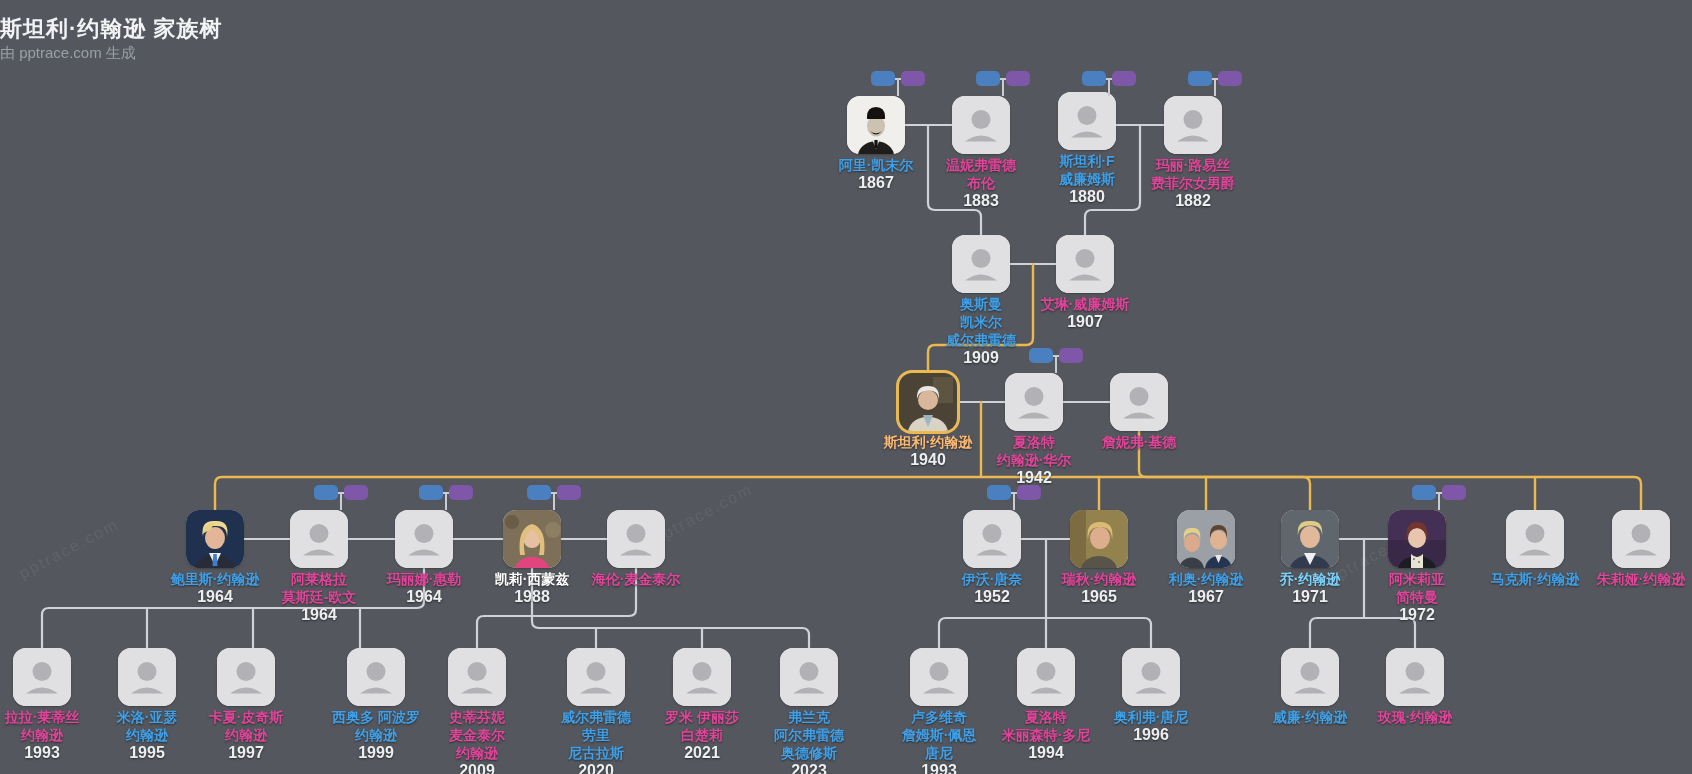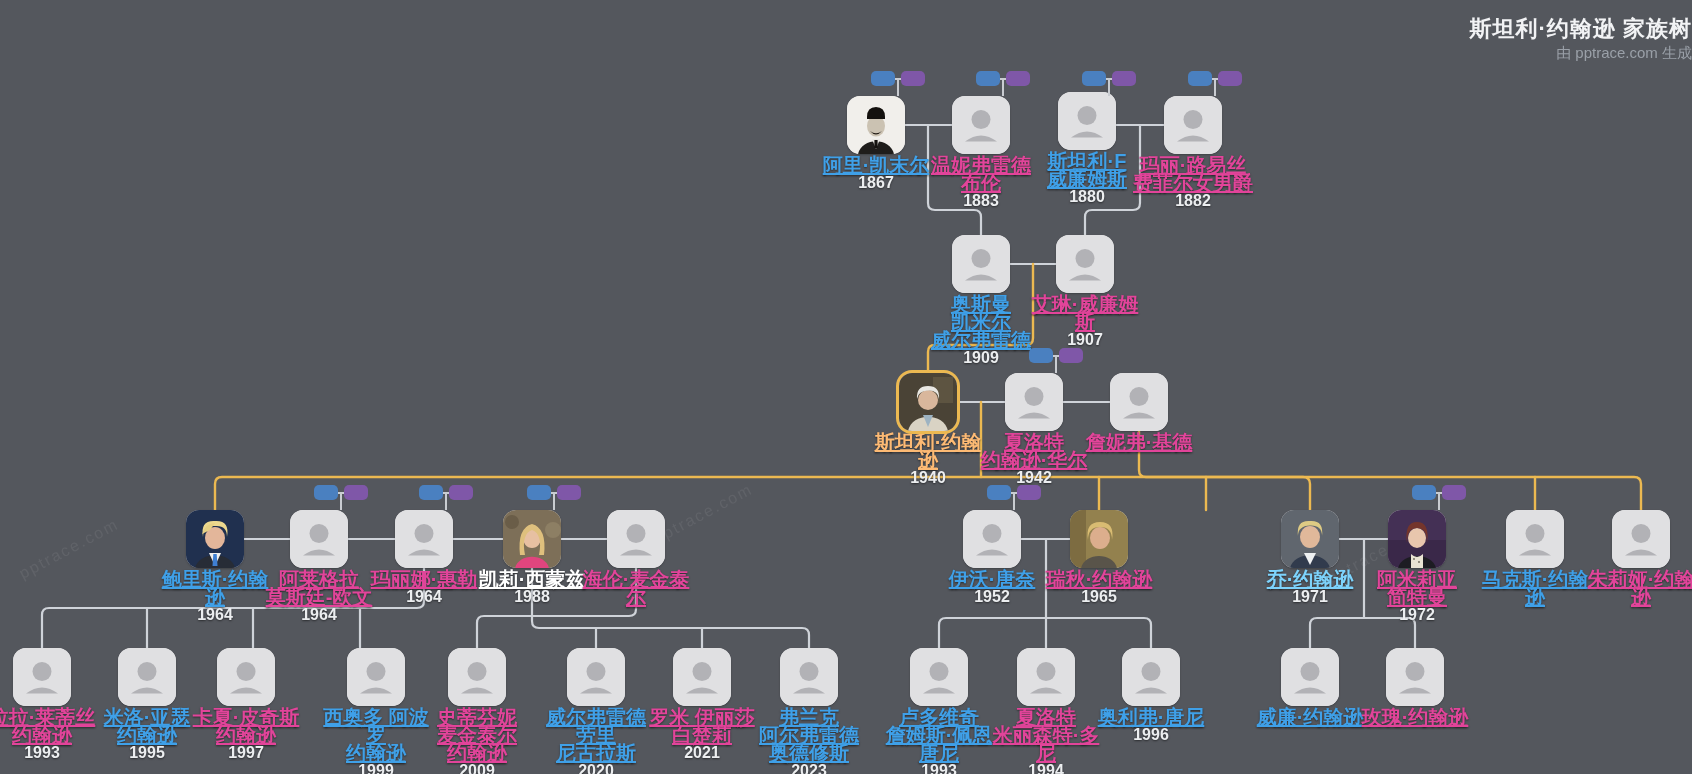--- a/index.html
+++ b/index.html
@@ -1,30 +1,30 @@
 <!DOCTYPE html>
 <html><head>
 <meta charset="utf-8">
 <style>
   html,body{margin:0;padding:0;background:#3e4146;}
   #stage{position:relative;width:1692px;height:774px;background:#54575d;overflow:hidden;
          font-family:"Liberation Sans","DejaVu Sans",sans-serif;}
   #edges-svg{position:absolute;left:0;top:0;z-index:1;pointer-events:none;}
-  .hdr{position:absolute;left:0;right:0;text-align:right;z-index:3;}
+  .hdr{position:absolute;left:0;right:0;text-align:left;z-index:3;}
   #title{top:14px;font-size:22px;font-weight:bold;color:#f2f3f5;letter-spacing:1px;}
   #subtitle{top:44px;font-size:15px;color:#9aa0a8;}
   .wm{position:absolute;z-index:0;color:rgba(255,255,255,0.07);font-size:16px;letter-spacing:2px;
       transform:rotate(-28deg);white-space:nowrap;user-select:none;}
   .person{position:absolute;width:120px;z-index:2;text-align:center;}
   .card{width:58px;height:58px;border-radius:13px;background:#e0e0e2;margin:0 auto;overflow:hidden;
         position:relative;box-shadow:0 1px 2px rgba(0,0,0,0.25);}
   .card.hl{box-shadow:0 0 0 3px #ecb951,0 1px 2px rgba(0,0,0,0.3);}
   .card svg{display:block;width:58px;height:58px;}
-  .pname{font-size:20px;font-weight:bold;line-height:18px;margin-top:2px;
-         text-shadow:0 1px 2px rgba(0,0,0,0.5);text-decoration:underline;}
+  .pname{font-size:14px;font-weight:bold;line-height:18px;margin-top:2px;
+         text-shadow:0 1px 2px rgba(0,0,0,0.5);}
   .pyear{font-size:16px;font-weight:bold;line-height:18px;color:#eceef0;
          text-shadow:0 1px 2px rgba(0,0,0,0.5);}
   .pills{position:absolute;width:54px;height:15px;z-index:2;}
   .pill{position:absolute;top:0;width:24px;height:15px;border-radius:5px;z-index:2;}
   .pill.f{left:0;background:#4a80c0;}
   .pill.m{right:0;background:#7f57a8;}
   .pill-line{position:absolute;left:20px;width:14px;top:7px;height:2px;background:#c9ccd1;z-index:1;}
   .pill-stub{position:absolute;left:26px;top:8px;width:2px;height:17px;background:#c9ccd1;z-index:0;}
 </style>
 </head>
@@ -292,20 +292,38 @@
           <path d="M11,58 C15,42 43,42 47,58 Z" fill="#59544a"></path>
           <ellipse cx="30" cy="28" rx="10" ry="11" fill="#dcae8d"></ellipse>
           <path d="M18,30 Q15,12 30,12 Q45,12 42,30 Q42,17 30,17 Q18,17 18,30 Z" fill="#d9bc72"></path>
         </svg>
       </div>
       <div class="pname" style="color: rgb(226, 68, 154);">
         <div>瑞秋·约翰逊</div>
       </div>
       <div class="pyear">1965</div>
     </div>
+    <div class="person" style="left: 1146px; top: 510px;">
+      <div class="card">
+        <svg viewBox="0 0 58 58">
+          <rect width="58" height="58" fill="#9aa0a6"></rect>
+          <path d="M2,58 C5,44 24,44 27,58 Z" fill="#3a3f47"></path>
+          <ellipse cx="15" cy="33" rx="8" ry="9" fill="#dba98c"></ellipse>
+          <path d="M7,31 Q5,17 15,18 Q25,17 23,31 Q23,22 15,22.5 Q7,23 7,31 Z" fill="#e6d089"></path>
+          <path d="M28,58 C31,42 52,42 55,58 Z" fill="#253450"></path>
+          <path d="M38,45 L41.5,53 L45,45 Z" fill="#ece9e4"></path>
+          <ellipse cx="41.5" cy="30" rx="8.5" ry="9.5" fill="#e0b493"></ellipse>
+          <path d="M33,28 Q32,15 41.5,15 Q51,15 50,28 Q49,19 41.5,19.5 Q34,20 33,28 Z" fill="#5e4430"></path>
+        </svg>
+      </div>
+      <div class="pname" style="color: rgb(63, 160, 232);">
+        <div>利奥·约翰逊</div>
+      </div>
+      <div class="pyear">1967</div>
+    </div>
     <div class="person" style="left: 1250px; top: 510px;">
       <div class="card">
         <svg viewBox="0 0 58 58">
           <rect width="58" height="58" fill="#60666e"></rect>
           <path d="M9,58 C13,41 45,41 49,58 Z" fill="#313b4d"></path>
           <path d="M23,43 L29,55 L35,43 Z" fill="#eef0f2"></path>
           <ellipse cx="29" cy="27" rx="10" ry="11" fill="#e0b89a"></ellipse>
           <path d="M17,26 Q15,10 29,11 Q43,10 41,26 Q41,15 29,15.5 Q17,16 17,26 Z" fill="#decb84"></path>
         </svg>
       </div>

